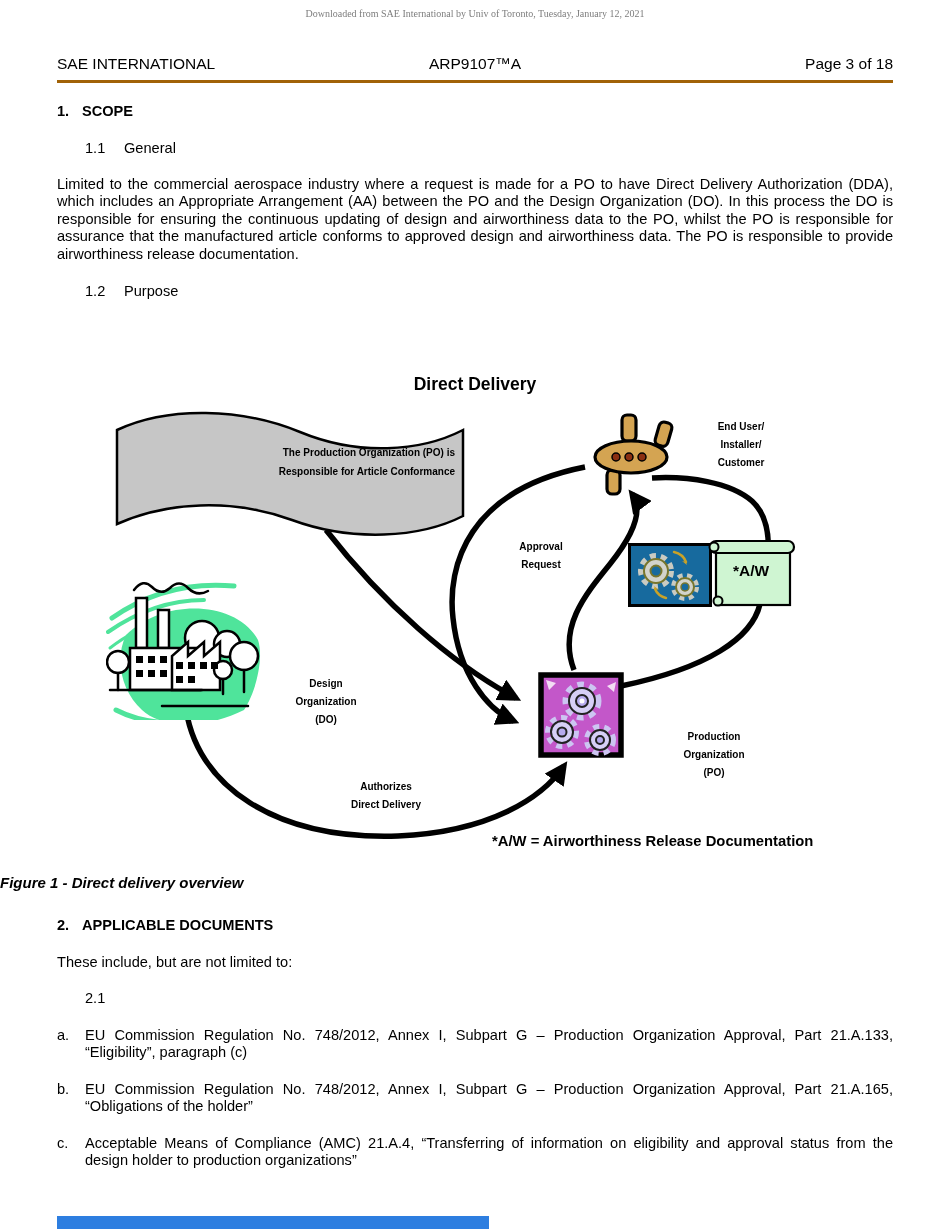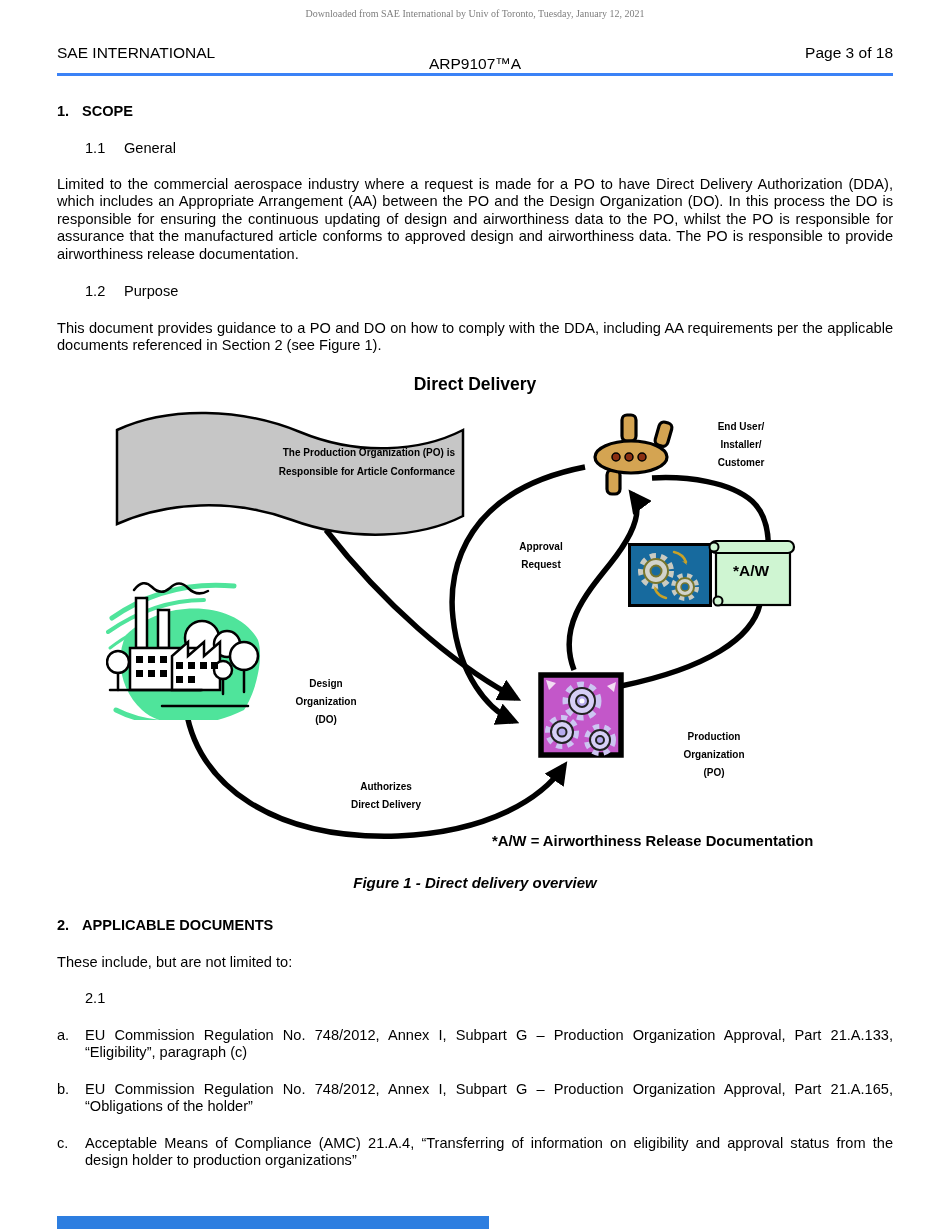--- a/index.html
+++ b/index.html
@@ -8,22 +8,22 @@
     font-family:"Liberation Sans",sans-serif;color:#000;overflow:hidden;
   }
   .abs{position:absolute;}
   
   .watermark{
     top:8px;left:0;width:950px;text-align:center;
     font-family:"Liberation Serif",serif;font-size:10px;color:#7d7d7d;
   }
   
   .hdr{
-    top:44px;left:57px;width:836px;display:flex;align-items:flex-start;
-    border-bottom:3px solid #3b82f6;font-size:15.5px;
+    top:44px;left:57px;width:836px;display:flex;align-items:flex-end;
+    border-bottom:3px solid #a16207;padding-bottom:7px;font-size:15.5px;
   }
   .hdr .h-left{flex:1;text-align:left;}
   .hdr .h-center{flex:1;text-align:center;margin-top:11px;}
   .hdr .h-right{flex:1;text-align:right;}
   
   .sec{left:57px;width:836px;display:flex;font-size:14.6px;line-height:17.4px;}
   .sec .num{flex:0 0 auto;}
   .sec.bold{font-weight:bold;}
   .w25{width:25px;} .w39{width:39px;margin-left:28px;} .w28{width:28px;}
   .para{left:57px;width:836px;font-size:14.6px;line-height:17.4px;text-align:justify;}
@@ -34,21 +34,21 @@
   .fig-label{
     position:absolute;font-weight:bold;font-size:10px;line-height:18px;
     text-align:center;white-space:pre-line;
   }
   .fig-title{
     position:absolute;top:4px;left:0;width:950px;text-align:center;
     font-weight:bold;font-size:17.5px;
   }
   .aw-note{position:absolute;font-weight:bold;font-size:14.8px;white-space:nowrap;}
   .caption{
-    top:874px;left:0;width:950px;text-align:center;
+    top:874px;left:0;width:950px;text-align:left;
     font-weight:bold;font-style:italic;font-size:15px;
   }
   .bottom-bar{top:1216px;left:57px;width:432px;height:13px;}
 </style>
 </head>
 <body>
 
 <div id="page">
 
   <div class="abs watermark">Downloaded from SAE International by Univ of Toronto, Tuesday, January 12, 2021</div>
@@ -69,21 +69,20 @@
     <span>General</span>
   </div>
 
   <div class="abs para" style="top:176px">Limited to the commercial aerospace industry where a request is made for a PO to have Direct Delivery Authorization (DDA), which includes an Appropriate Arrangement (AA) between the PO and the Design Organization (DO). In this process the DO is responsible for ensuring the continuous updating of design and airworthiness data to the PO, whilst the PO is responsible for assurance that the manufactured article conforms to approved design and airworthiness data. The PO is responsible to provide airworthiness release documentation.</div>
 
   <div class="abs sec" style="top:283px">
     <span class="num w39">1.2</span>
     <span>Purpose</span>
   </div>
 
-  <div class="abs para" style="top:320px">This document provides guidance to a PO and DO on how to comply with the DDA, including AA requirements per the applicable documents referenced in Section 2 (see Figure 1).</div>
 
   <div class="abs" id="fig">
 
     <div class="fig-title">Direct Delivery</div>
 
     <svg width="950" height="500" viewBox="0 0 950 500" style="position:absolute;top:0;left:0">
       <defs>
         <marker id="ah" viewBox="0 0 10 10" refX="7.5" refY="5" markerWidth="4.2" markerHeight="4.2" orient="auto-start-reverse">
           <path d="M0,0 L10,5 L0,10 z" fill="#000"></path>
         </marker>

